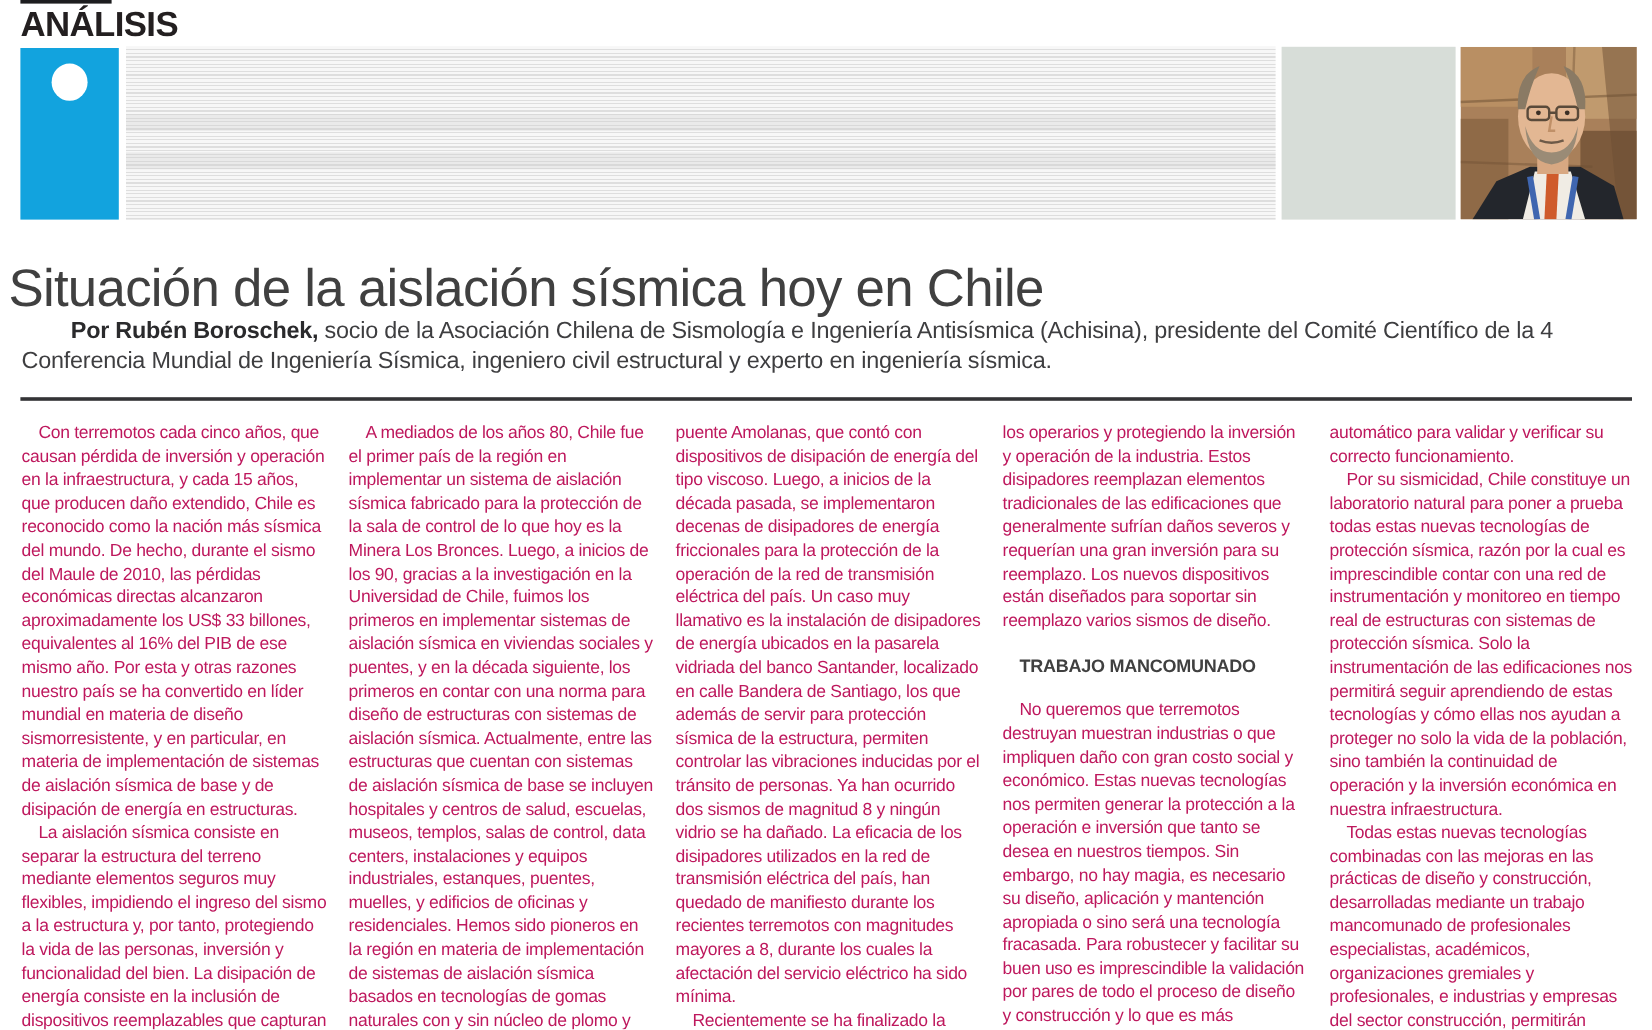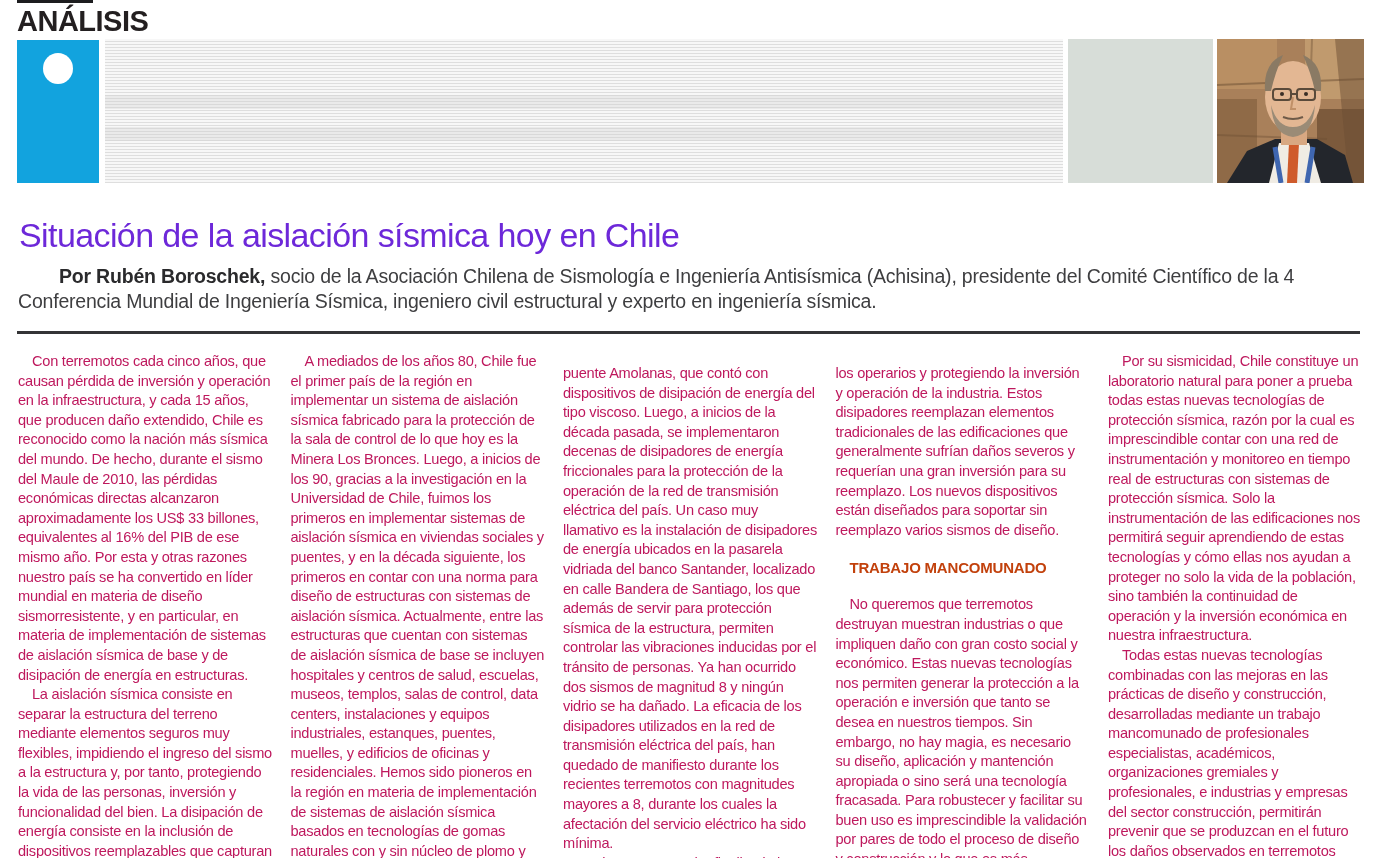--- a/index.html
+++ b/index.html
@@ -47,23 +47,23 @@
     position: absolute; left: 1068px; top: 39px; width: 145px; height: 144px;
     background: #d7ddd8;
   }
   .photo {
     position: absolute; left: 1217px; top: 39px; width: 147px; height: 144px;
     overflow: hidden;
   }
 
   
   .article-title {
-    position: absolute; left: 19px; top: 216px;
-    font-size: 34px; font-weight: 400; letter-spacing: -0.6px;
-    color: #6d28d9;
+    position: absolute; left: 7px; top: 216px;
+    font-size: 44px; font-weight: 400; letter-spacing: -0.6px;
+    color: #404040;
   }
   .byline {
     position: absolute; left: 18px; top: 264px; width: 1340px;
     font-size: 19.5px; line-height: 25px; letter-spacing: -0.2px;
     color: #3e3e40;
   }
   .byline b { font-weight: 700; color: #2a2a2c; margin-left: 41px; }
   .head-rule {
     position: absolute; left: 17px; top: 331px; width: 1343px; height: 3px;
     background: #343436;
@@ -73,24 +73,24 @@
   .columns {
     position: absolute; left: 18px; top: 352px; width: 1344px;
     display: flex; justify-content: space-between;
   }
   .col { width: 254px; }
   .body-p {
     font-size: 14.6px; line-height: 19.6px; letter-spacing: -0.25px;
     color: #be185d;
     text-indent: 14px;
   }
-  .body-p.cont { text-indent: 0; margin-top: 12px; }
+  .body-p.cont { text-indent: 0; }
   .subhead {
     font-size: 15px; font-weight: 700; letter-spacing: -0.2px;
-    color: #c2410c;
+    color: #404040;
     text-indent: 14px;
     margin: 19px 0 19px 0;
   }
 </style>
 </head>
 <body>
 
 <div class="page">
 
   <div class="top-rule"></div>
@@ -165,18 +165,19 @@
     <div class="col">
         <p class="body-p cont">puente Amolanas, que contó con dispositivos de disipación de energía del tipo viscoso. Luego, a inicios de la década pasada, se implementaron decenas de disipadores de energía friccionales para la protección de la operación de la red de transmisión eléctrica del país. Un caso muy llamativo es la instalación de disipadores de energía ubicados en la pasarela vidriada del banco Santander, localizado en calle Bandera de Santiago, los que además de servir para protección sísmica de la estructura, permiten controlar las vibraciones inducidas por el tránsito de personas. Ya han ocurrido dos sismos de magnitud 8 y ningún vidrio se ha dañado. La eficacia de los disipadores utilizados en la red de transmisión eléctrica del país, han quedado de manifiesto durante los recientes terremotos con magnitudes mayores a 8, durante los cuales la afectación del servicio eléctrico ha sido mínima.</p>
         <p class="body-p">Recientemente se ha finalizado la construcción del primer edificio industrial asociado a la minería en el norte de Chile que incorpora diagonales con pandeo restringido, primera estructura en América Latina que incorpora este tipo de tecnologías para mejorar el desempeño sísmico, resguardando la seguridad de</p>
       </div>
     <div class="col">
         <p class="body-p cont">los operarios y protegiendo la inversión y operación de la industria. Estos disipadores reemplazan elementos tradicionales de las edificaciones que generalmente sufrían daños severos y requerían una gran inversión para su reemplazo. Los nuevos dispositivos están diseñados para soportar sin reemplazo varios sismos de diseño.</p>
         <h3 class="subhead">TRABAJO MANCOMUNADO</h3>
         <p class="body-p">No queremos que terremotos destruyan muestran industrias o que impliquen daño con gran costo social y económico. Estas nuevas tecnologías nos permiten generar la protección a la operación e inversión que tanto se desea en nuestros tiempos. Sin embargo, no hay magia, es necesario su diseño, aplicación y mantención apropiada o sino será una tecnología fracasada. Para robustecer y facilitar su buen uso es imprescindible la validación por pares de todo el proceso de diseño y construcción y lo que es más importante un mantenimiento apropiado. En particular es necesario educar al usuario para que no modifique el comportamiento de la estructura y, por supuesto, contar con un sistema de observación o monitorio</p>
       </div>
     <div class="col">
+        <p class="body-p cont">automático para validar y verificar su correcto funcionamiento.</p>
         <p class="body-p">Por su sismicidad, Chile constituye un laboratorio natural para poner a prueba todas estas nuevas tecnologías de protección sísmica, razón por la cual es imprescindible contar con una red de instrumentación y monitoreo en tiempo real de estructuras con sistemas de protección sísmica. Solo la instrumentación de las edificaciones nos permitirá seguir aprendiendo de estas tecnologías y cómo ellas nos ayudan a proteger no solo la vida de la población, sino también la continuidad de operación y la inversión económica en nuestra infraestructura.</p>
         <p class="body-p">Todas estas nuevas tecnologías combinadas con las mejoras en las prácticas de diseño y construcción, desarrolladas mediante un trabajo mancomunado de profesionales especialistas, académicos, organizaciones gremiales y profesionales, e industrias y empresas del sector construcción, permitirán prevenir que se produzcan en el futuro los daños observados en terremotos anteriores, y atender las cada día más exigentes expectativas de inversionistas, propietarios y autoridades, mejorando la calidad de vida de nuestra población.</p>
       </div>
   </div>
 
 </div>
 
 </body></html>

